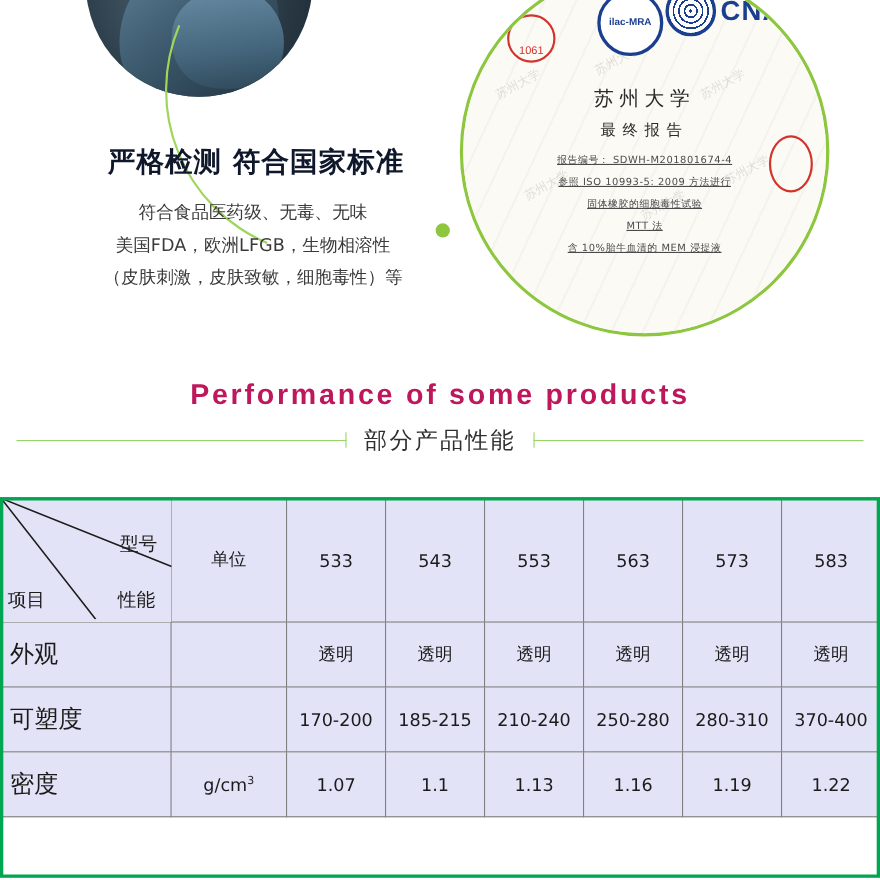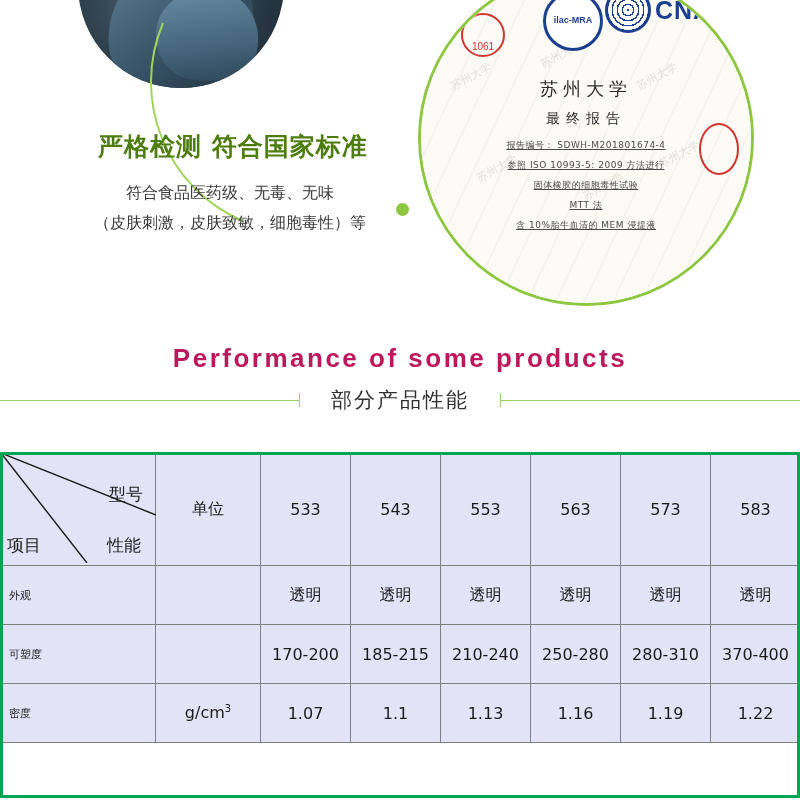--- a/index.html
+++ b/index.html
@@ -216,21 +216,21 @@
     text-decoration: underline;
   }
 
   
   .headline {
     position: absolute;
     left: 98px;
     top: 130px;
     font-size: 25px;
     font-weight: bold;
-    color: #4d7c0f;
+    color: #0f172a;
     letter-spacing: 1px;
     font-family: "DejaVu Sans", sans-serif;
   }
   .subtext {
     position: absolute;
     left: 60px;
     top: 178px;
     width: 340px;
     text-align: center;
     font-size: 16px;
@@ -252,21 +252,21 @@
     letter-spacing: 2.5px;
     font-family: Liberation Sans, sans-serif;
   }
   .title-cn-wrap {
     position: absolute;
     left: 0;
     right: 0;
     top: 386px;
     display: flex;
     align-items: center;
-    justify-content: space-between;
+    justify-content: center;
   }
   .title-cn {
     font-size: 21px;
     color: #2f2f2f;
     letter-spacing: 2px;
     padding: 0 16px;
     font-family: "DejaVu Sans", sans-serif;
   }
   .rule-left, .rule-right {
     height: 1px;
@@ -311,21 +311,21 @@
     vertical-align: middle;
     font-size: 16px;
     color: #1b1b1b;
     font-family: "DejaVu Sans", sans-serif;
     background: #e3e3f7;
     height: 56px;
   }
   table.spec td.label {
     text-align: left;
     padding-left: 8px;
-    font-size: 11px;
+    font-size: 22px;
   }
   .outer-border {
     position: absolute;
     left: 0;
     top: 452px;
     width: 800px;
     height: 346px;
     border: 3px solid #00a651;
     box-sizing: border-box;
     pointer-events: none;
@@ -410,20 +410,21 @@
       <div class="sm">参照 ISO 10993-5: 2009 方法进行</div>
       <div class="sm">固体橡胶的细胞毒性试验</div>
       <div class="sm">MTT 法</div>
       <div class="sm">含 10%胎牛血清的 MEM 浸提液</div>
     </div>
   </div>
 
   <div class="headline">严格检测 符合国家标准</div>
   <div class="subtext">
     <div>符合食品医药级、无毒、无味</div>
+    <div>美国FDA，欧洲LFGB，生物相溶性</div>
     <div>（皮肤刺激，皮肤致敏，细胞毒性）等</div>
   </div>
 </div>
 
 <div class="title-en">Performance of some products</div>
 <div class="title-cn-wrap">
   <div class="rule-left"></div>
   <div class="title-cn">部分产品性能</div>
   <div class="rule-right"></div>
 </div>

